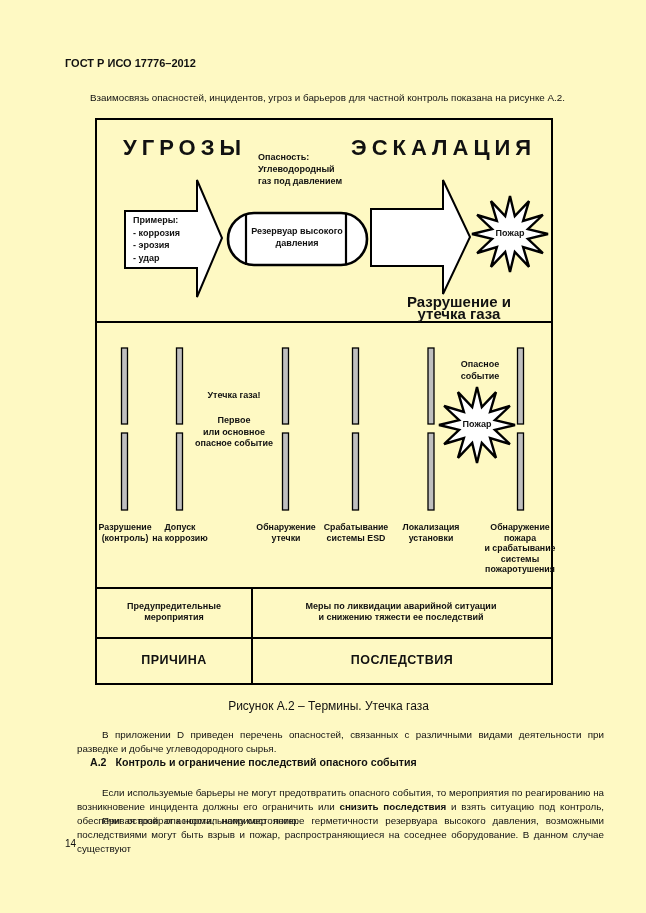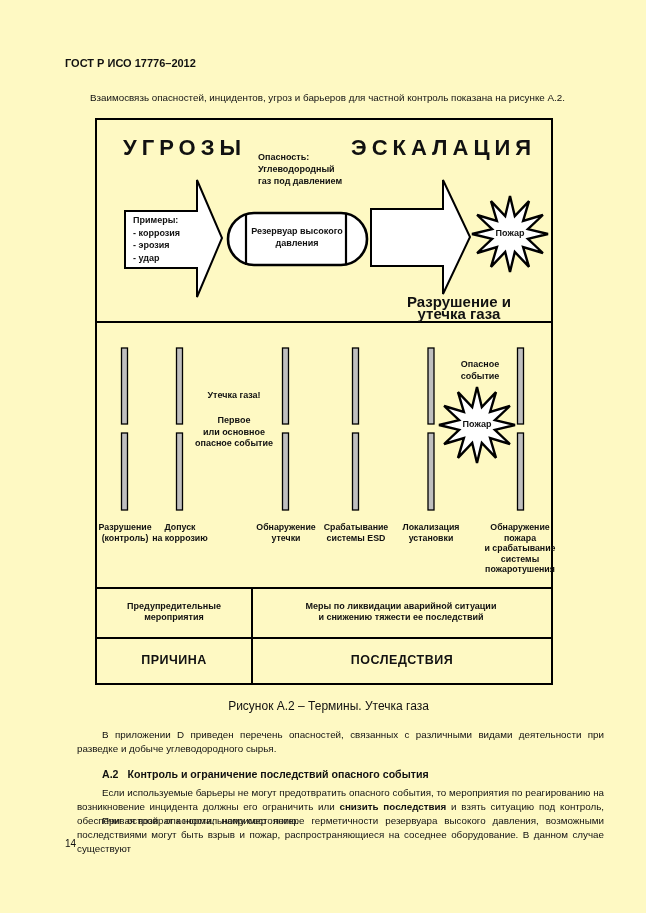--- a/index.html
+++ b/index.html
@@ -17,21 +17,21 @@
   .dlabel.left{text-align:left;}
   .cc{transform:translate(-50%,-50%);}
   .section-title{position:absolute;top:15px;font-size:22px;font-weight:bold;letter-spacing:5px;text-align:right;}
   .bar-label{position:absolute;top:402px;font-weight:bold;font-size:8.8px;line-height:10.5px;
              white-space:pre-line;text-align:center;transform:translateX(-50%);}
   .big-cell{font-size:12.5px;line-height:14px;letter-spacing:0.5px;}
   .caption{position:absolute;left:65px;top:699px;width:527px;text-align:center;font-size:12px;}
   
   .bodytext{position:absolute;left:65px;width:527px;font-size:9.8px;line-height:13.8px;
             text-align:justify;text-indent:25px;margin:12px;}
-  .h-a2{position:absolute;left:90px;top:756px;font-size:10.6px;font-weight:bold;margin:12px;}
+  .h-a2{position:absolute;left:90px;top:756px;font-size:10.6px;font-weight:bold;margin:0;}
   .h-a2 .hnum{margin-right:9px;}
   .page-number{position:absolute;left:65px;top:838px;font-size:10px;}
 </style>
 </head>
 <body>
 
 <div class="page">
 
   <div class="doc-header">ГОСТ Р ИСО 17776–2012</div>
 

